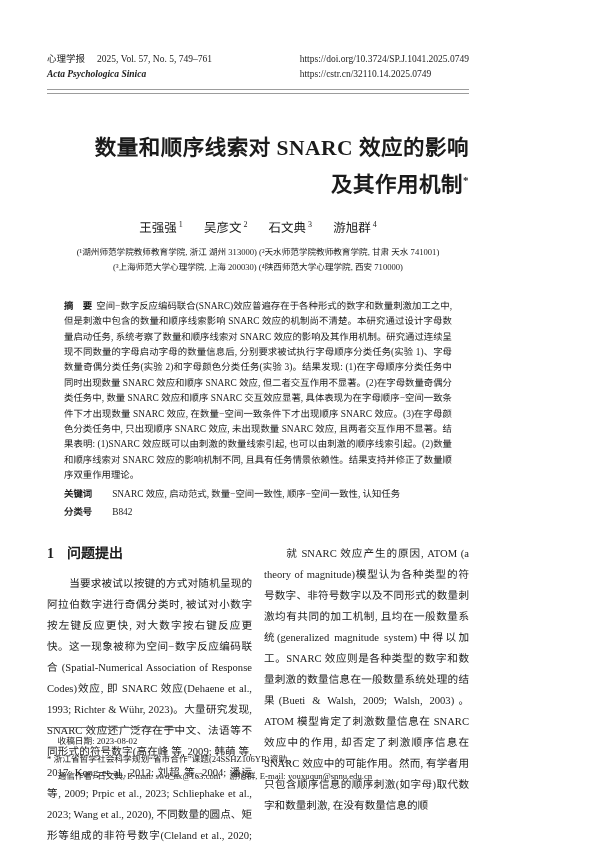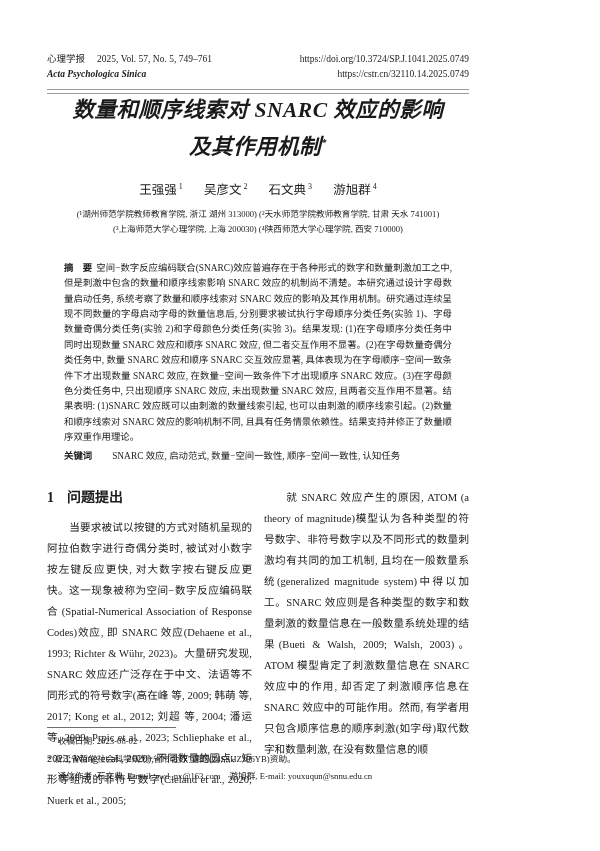--- a/index.html
+++ b/index.html
@@ -7,25 +7,25 @@
     width:600px;height:851px;background:#ffffff;color:#1b1b1b;
     font-family:"Liberation Serif","DejaVu Serif",serif;
     -webkit-font-smoothing:antialiased;
   }
   .page{position:relative;width:516px;height:851px;overflow:hidden;box-sizing:border-box;padding:52px 47px 0 47px;}
 
   
   .header{display:flex;justify-content:space-between;align-items:flex-start;font-size:9.5px;line-height:14.5px;}
   .header .left .line1 .cn{margin-right:12px;}
   .header .left .en{font-weight:bold;font-style:italic;}
-  .header .right{text-align:right;}
+  .header .right{text-align:left;}
   .rule-double{margin-top:8px;height:2.5px;border-top:1px solid #9c9c9c;border-bottom:1px solid #9c9c9c;}
 
   
-  .title{text-align:center;font-weight:bold;font-size:21.5px;line-height:32px;letter-spacing:0.5px;font-style:italic;}
+  .title{margin-top:38px;text-align:right;font-weight:bold;font-size:21.5px;line-height:32px;letter-spacing:0.5px;}
   .title sup{font-size:11px;}
 
   
   .authors{margin-top:15px;text-align:center;font-size:12.5px;line-height:17px;}
   .authors .author{margin:0 9px;}
   .authors sup{font-size:8px;margin-left:2px;}
   .affiliations{margin-top:8px;text-align:center;font-size:8.6px;line-height:15px;}
 
   
   .abstract{margin:24px 17px 0 17px;font-size:9.4px;line-height:15.4px;text-align:justify;}
@@ -88,20 +88,23 @@
   </div>
 
   <div class="abstract">
     <span class="lbl">摘　要</span><span>空间−数字反应编码联合(SNARC)效应普遍存在于各种形式的数字和数量刺激加工之中, 但是刺激中包含的数量和顺序线索影响 SNARC 效应的机制尚不清楚。本研究通过设计字母数量启动任务, 系统考察了数量和顺序线索对 SNARC 效应的影响及其作用机制。研究通过连续呈现不同数量的字母启动字母的数量信息后, 分别要求被试执行字母顺序分类任务(实验 1)、字母数量奇偶分类任务(实验 2)和字母颜色分类任务(实验 3)。结果发现: (1)在字母顺序分类任务中同时出现数量 SNARC 效应和顺序 SNARC 效应, 但二者交互作用不显著。(2)在字母数量奇偶分类任务中, 数量 SNARC 效应和顺序 SNARC 交互效应显著, 具体表现为在字母顺序−空间一致条件下才出现数量 SNARC 效应, 在数量−空间一致条件下才出现顺序 SNARC 效应。(3)在字母颜色分类任务中, 只出现顺序 SNARC 效应, 未出现数量 SNARC 效应, 且两者交互作用不显著。结果表明: (1)SNARC 效应既可以由刺激的数量线索引起, 也可以由刺激的顺序线索引起。(2)数量和顺序线索对 SNARC 效应的影响机制不同, 且具有任务情景依赖性。结果支持并修正了数量顺序双重作用理论。</span>
   </div>
 
   <div class="kv">
     <span class="lbl">关键词</span><span>SNARC 效应, 启动范式, 数量−空间一致性, 顺序−空间一致性, 认知任务</span>
   </div>
 
+  <div class="kv">
+    <span class="lbl">分类号</span><span>B842</span>
+  </div>
 
   <div class="columns">
     <div class="col">
       <div class="sec-head">
         <span class="num">1</span><span>问题提出</span>
       </div>
       <p class="indent">当要求被试以按键的方式对随机呈现的阿拉伯数字进行奇偶分类时, 被试对小数字按左键反应更快, 对大数字按右键反应更快。这一现象被称为空间−数字反应编码联合 (Spatial-Numerical Association of Response Codes)效应, 即 SNARC 效应(Dehaene et al., 1993; Richter &amp; Wühr, 2023)。大量研究发现, SNARC 效应还广泛存在于中文、法语等不同形式的符号数字(高在峰 等, 2009; 韩萌 等, 2017; Kong et al., 2012; 刘超 等, 2004; 潘运 等, 2009; Prpic et al., 2023; Schliephake et al., 2023; Wang et al., 2020), 不同数量的圆点、矩形等组成的非符号数字(Cleland et al., 2020; Nuerk et al., 2005;</p>
     </div>
     <div class="col">
       <p class="indent">就 SNARC 效应产生的原因, ATOM (a theory of magnitude)模型认为各种类型的符号数字、非符号数字以及不同形式的数量刺激均有共同的加工机制, 且均在一般数量系统(generalized magnitude system)中得以加工。SNARC 效应则是各种类型的数字和数量刺激的数量信息在一般数量系统处理的结果(Bueti &amp; Walsh, 2009; Walsh, 2003)。ATOM 模型肯定了刺激数量信息在 SNARC 效应中的作用, 却否定了刺激顺序信息在 SNARC 效应中的可能作用。然而, 有学者用只包含顺序信息的顺序刺激(如字母)取代数字和数量刺激, 在没有数量信息的顺</p>

